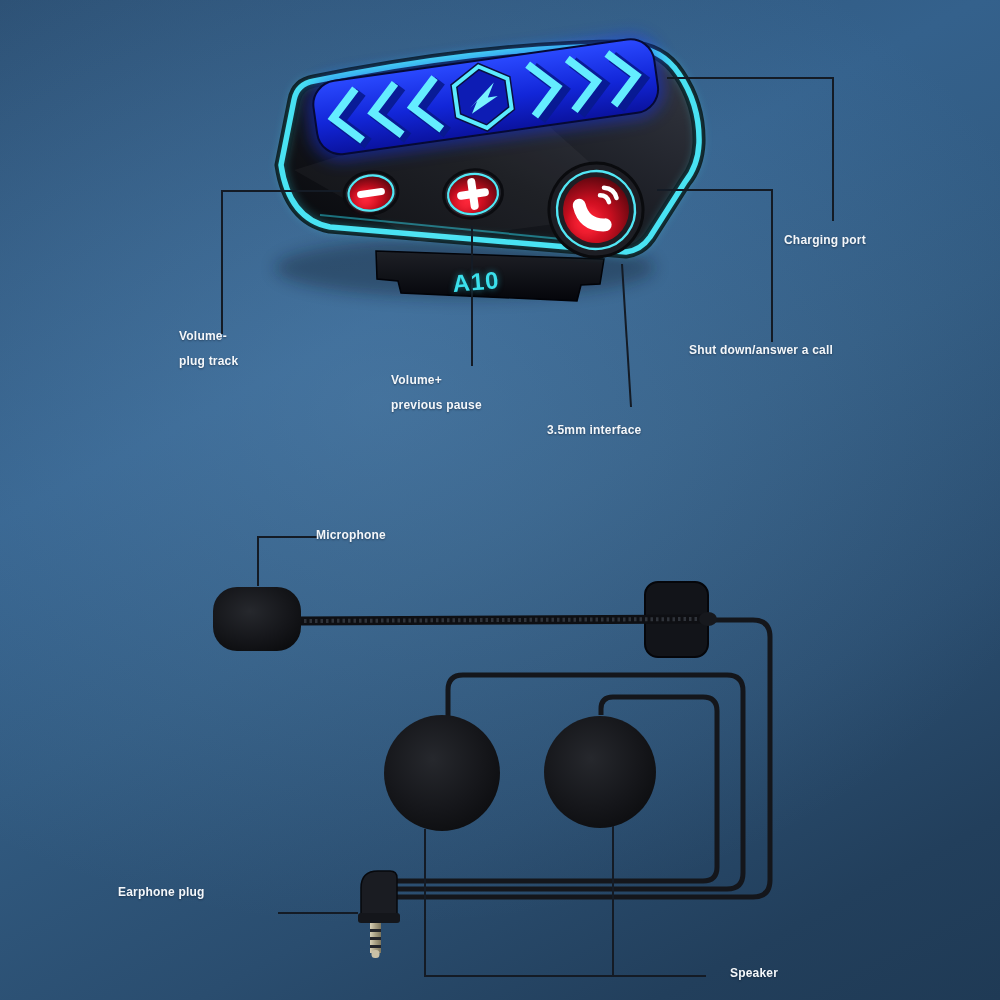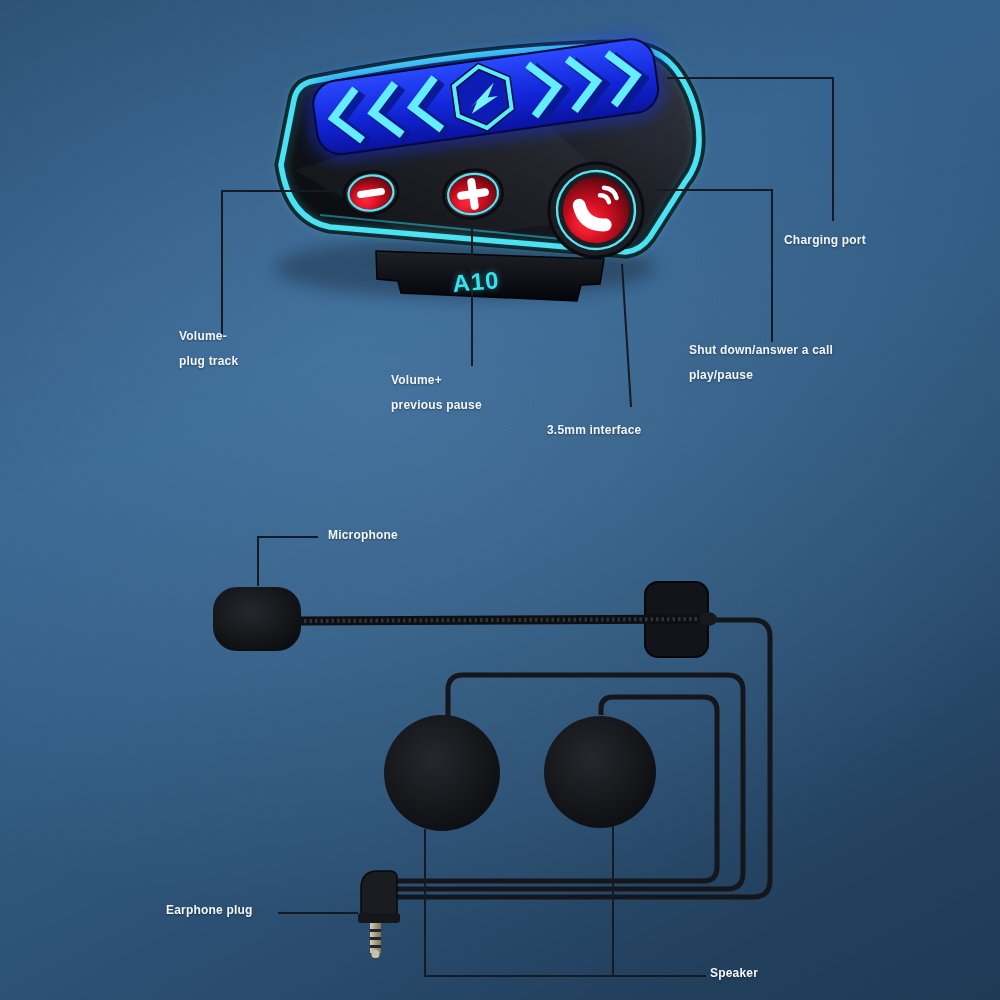--- a/index.html
+++ b/index.html
@@ -179,23 +179,22 @@
     <div>plug track</div>
   </div>
 
   <div class="label" style="left:391px; top:368px;">
     <div>Volume+</div>
     <div>previous pause</div>
   </div>
 
   <div class="label" style="left:689px; top:338px;">
     <div>Shut down/answer a call</div>
-    <div>play/pause</div>
   </div>
 
   <div class="label" style="left:547px; top:418px;">3.5mm interface</div>
 
-  <div class="label" style="left:328px; top:523px;">Microphone</div>
-
-  <div class="label" style="left:118px; top:898px;margin-left:48px;">Earphone plug</div>
-
-  <div class="label" style="left:710px; top:961px;">Speaker</div>
+  <div class="label" style="left:316px; top:523px;">Microphone</div>
+
+  <div class="label" style="left:118px; top:880px;">Earphone plug</div>
+
+  <div class="label" style="left:730px; top:961px;">Speaker</div>
 </div>
 
 </body></html>

